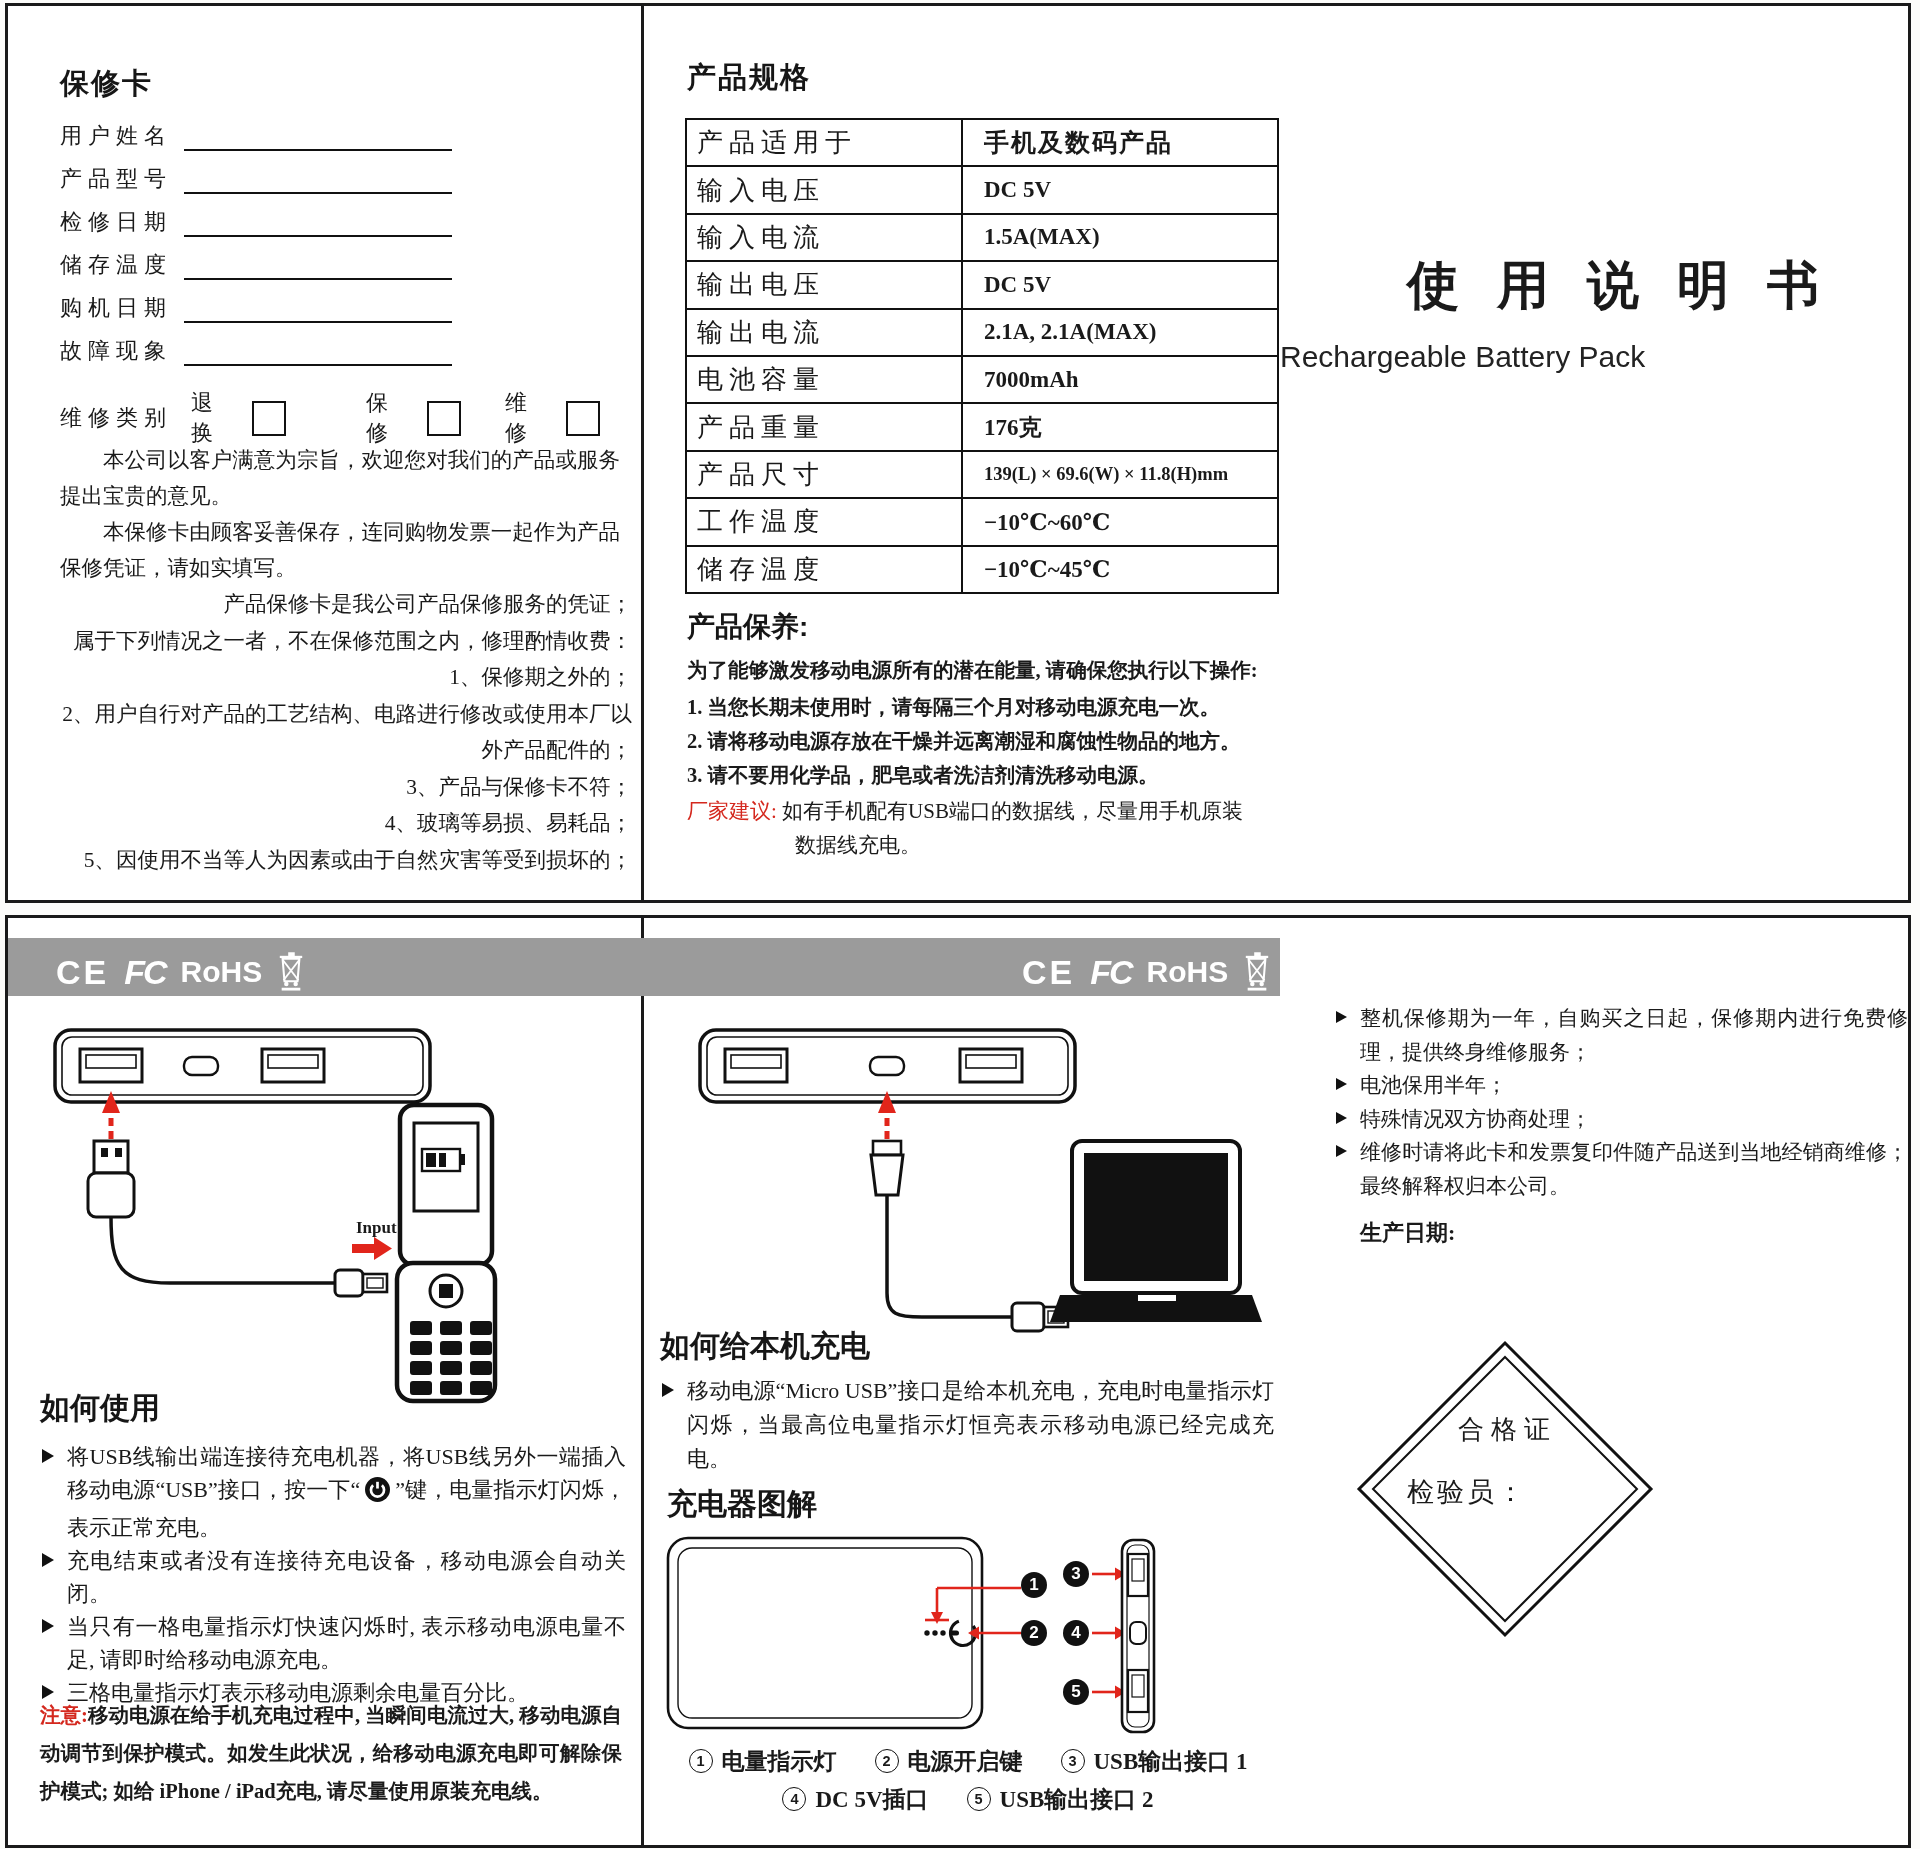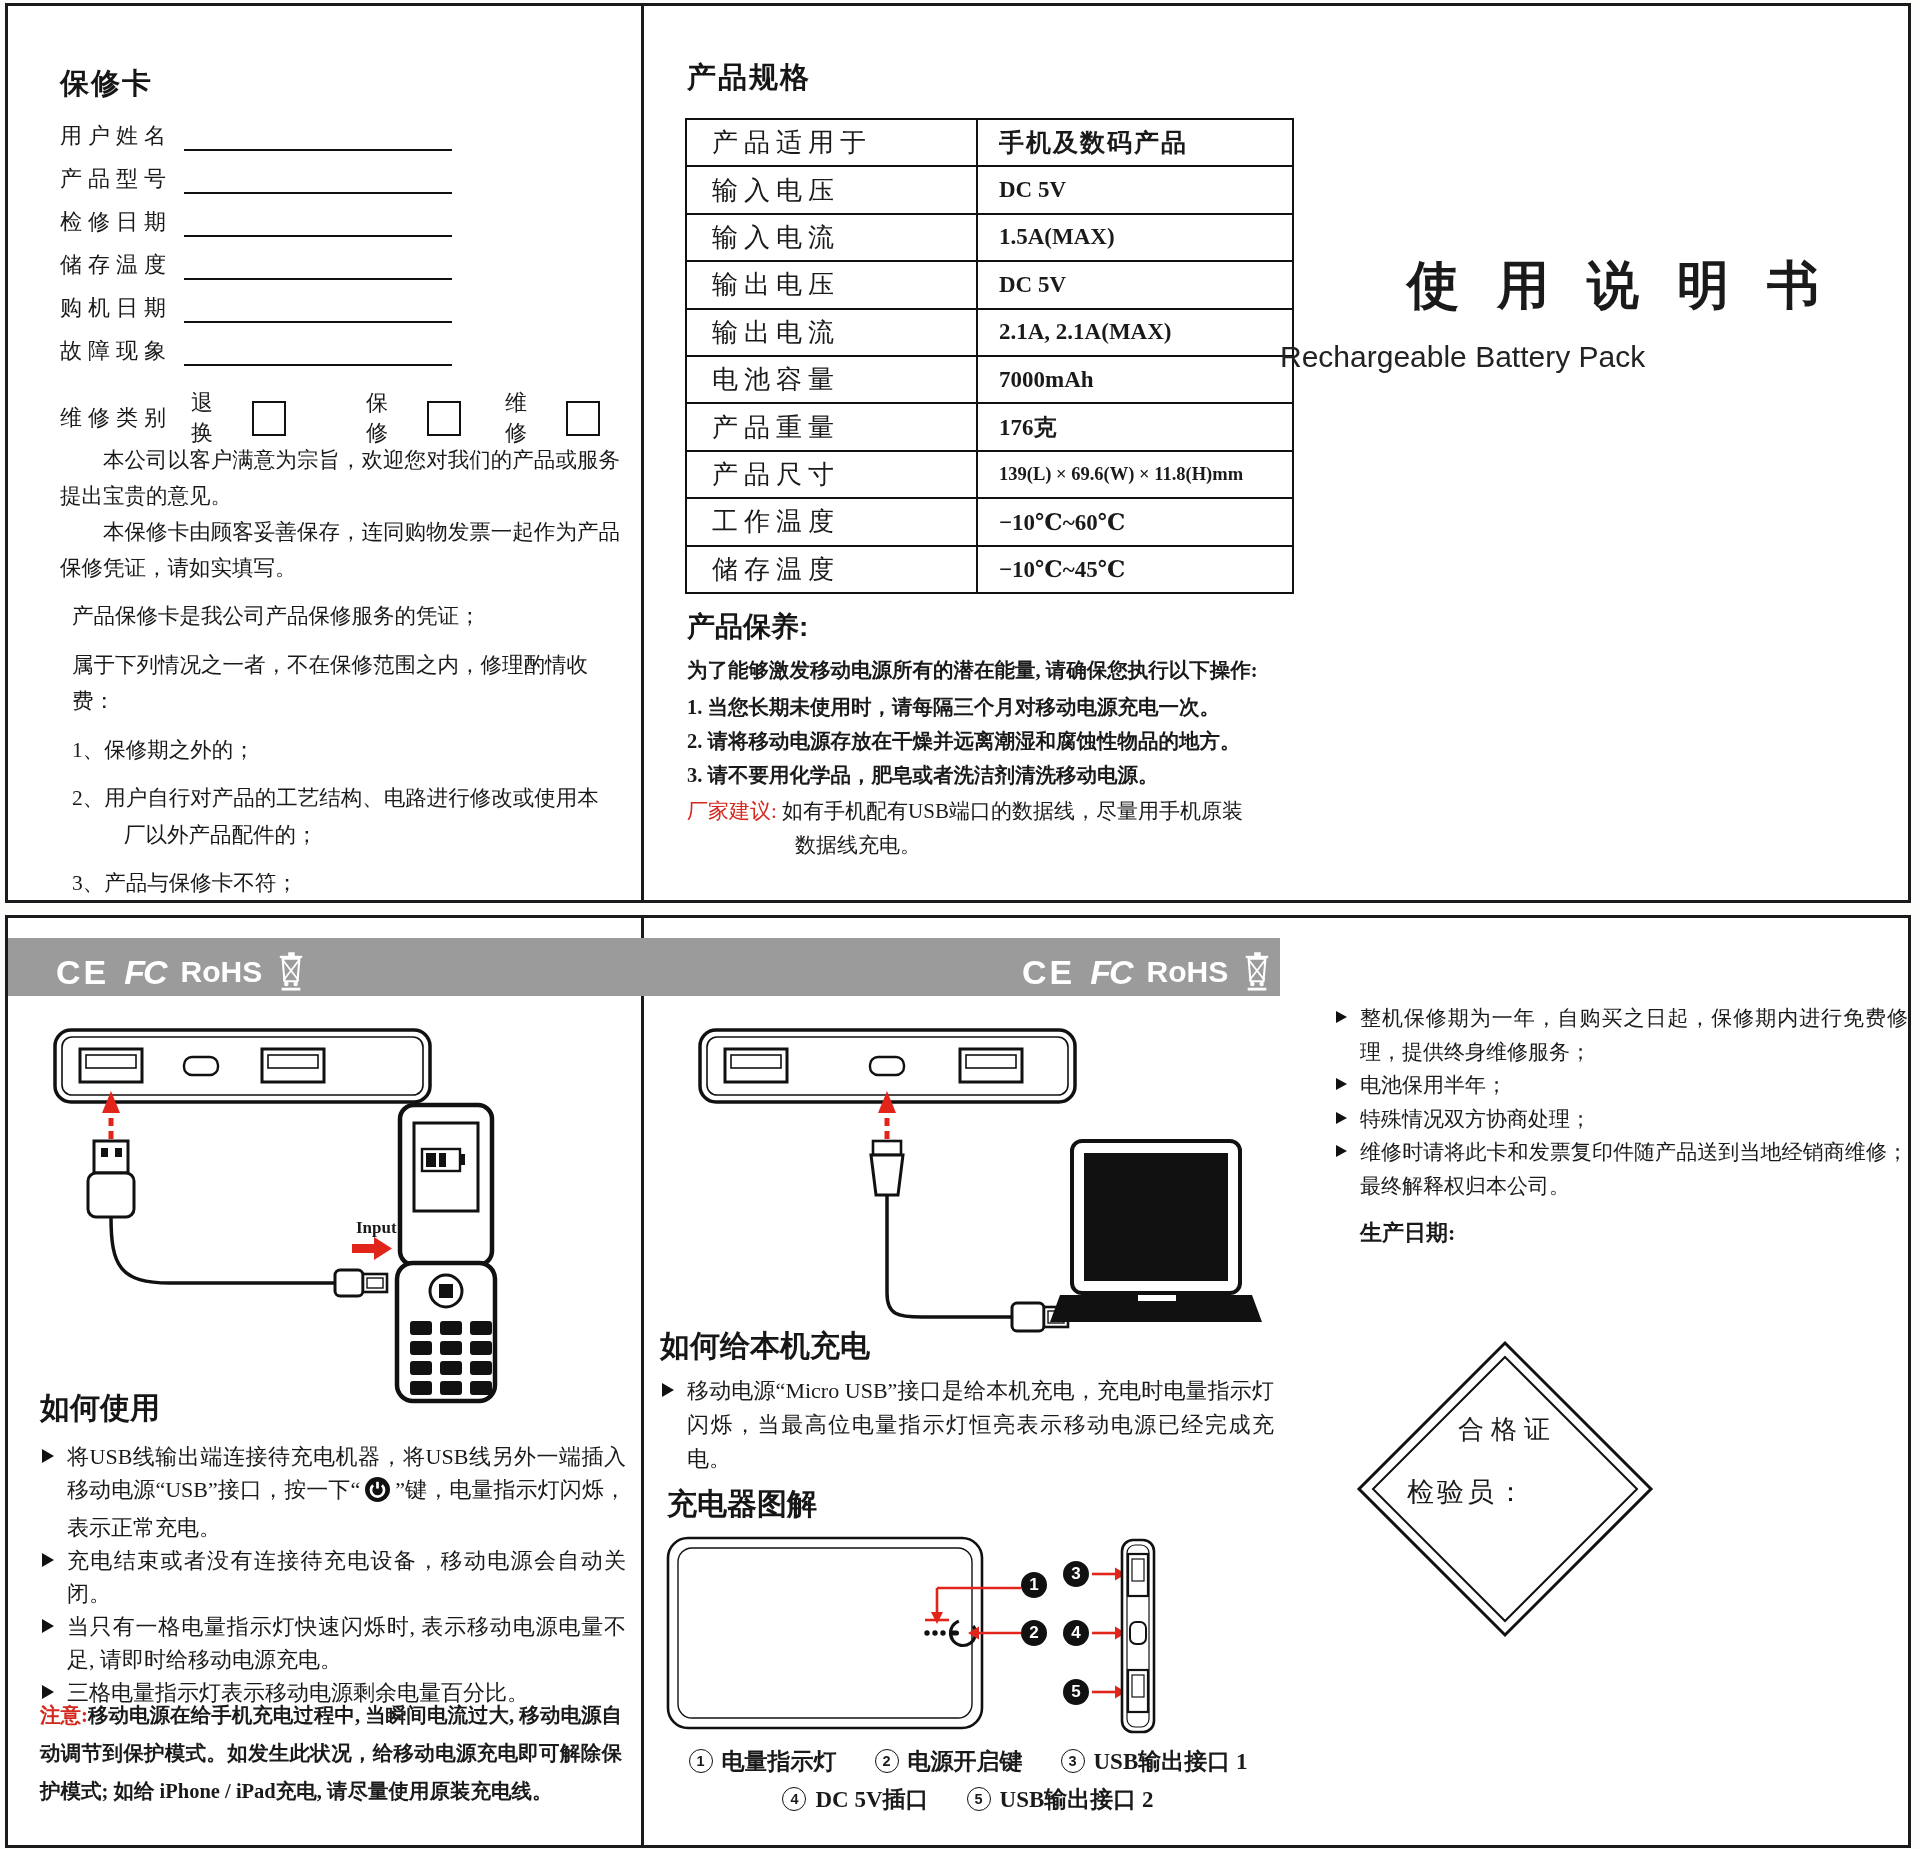--- a/index.html
+++ b/index.html
@@ -18,27 +18,27 @@
 
   
   .form-row { display:flex; align-items:flex-end; height:43px; }
   .form-label { width:124px; font-size:22px; letter-spacing:6px; }
   .form-line { flex:0 0 268px; border-bottom:2.5px solid #111; height:34px; }
   .repair-row { display:flex; align-items:center; }
   .cbox { width:31px; height:31px; border:2.5px solid #111; background:#fff; }
   .para { font-size:21.5px; line-height:36px; text-align:justify; }
   .para p { margin:0; text-indent:2em; }
   .terms { font-size:21.5px; line-height:36.5px; }
-  .terms div { margin:12px; }
+  .terms div { margin:0;text-align:right; }
   .hang { padding-left:52px; text-indent:-52px; }
 
   
   table.spec { border-collapse:collapse; table-layout:fixed; width:555px; height:476px; border:2.5px solid #111; }
   table.spec td { border:2px solid #111; vertical-align:middle; }
-  td.sl { width:263px; font-size:26px; letter-spacing:6px; padding-left:25px; }
+  td.sl { width:263px; font-size:26px; letter-spacing:6px; padding-left:10px; }
   td.sv { width:292px; font-weight:700; font-size:23px; padding-left:21px; }
   td.sv.cn { font-size:25px; letter-spacing:2px; }
   td.sv.small { font-size:18.5px; }
   .care-item { font-size:20.5px; line-height:34px; font-weight:700; }
   .care-intro { font-size:20.5px; font-weight:700; }
   .sugg { font-size:21px; font-weight:400; line-height:34px; }
 
   
   .cover-title { left:0; right:0; text-align:center; font-size:52px; font-weight:700; letter-spacing:38px; padding-left:38px; font-family:"Liberation Serif","DejaVu Serif",serif; }
   .cover-sub { left:0; right:0; text-align:left; font-size:30px; font-family:"Liberation Sans","DejaVu Sans",sans-serif; color:#222; }

